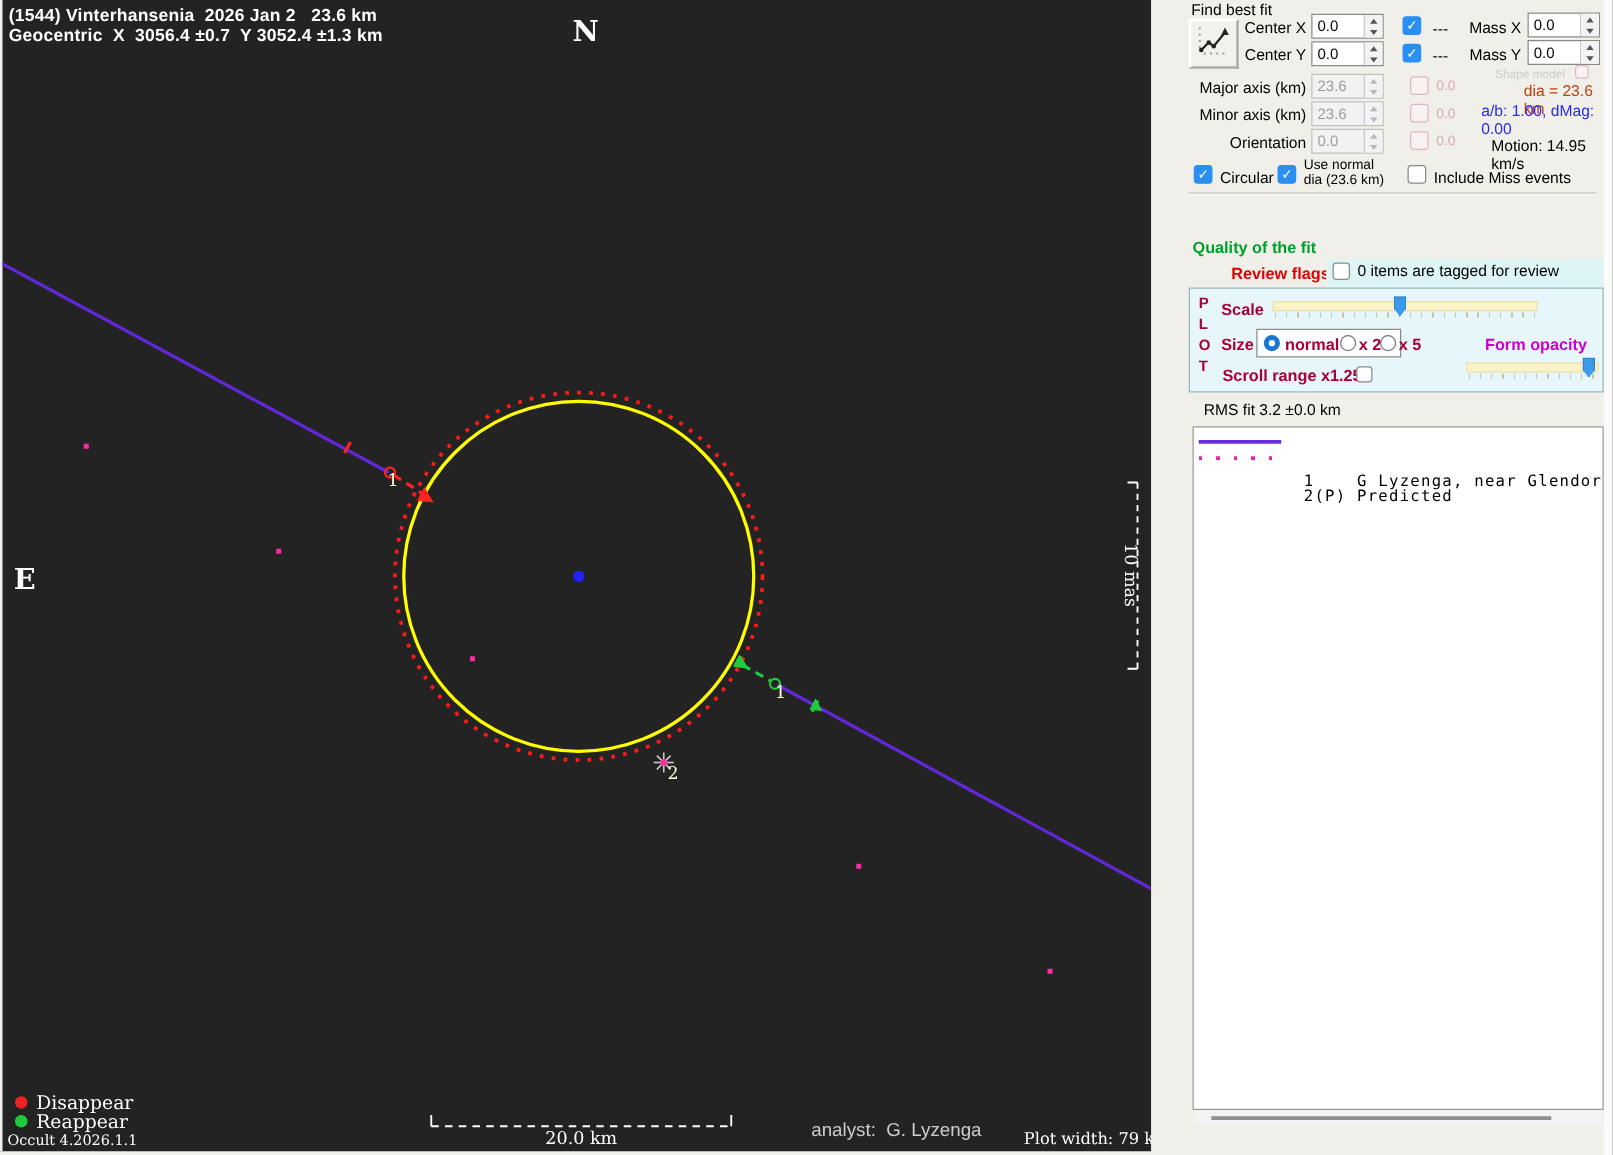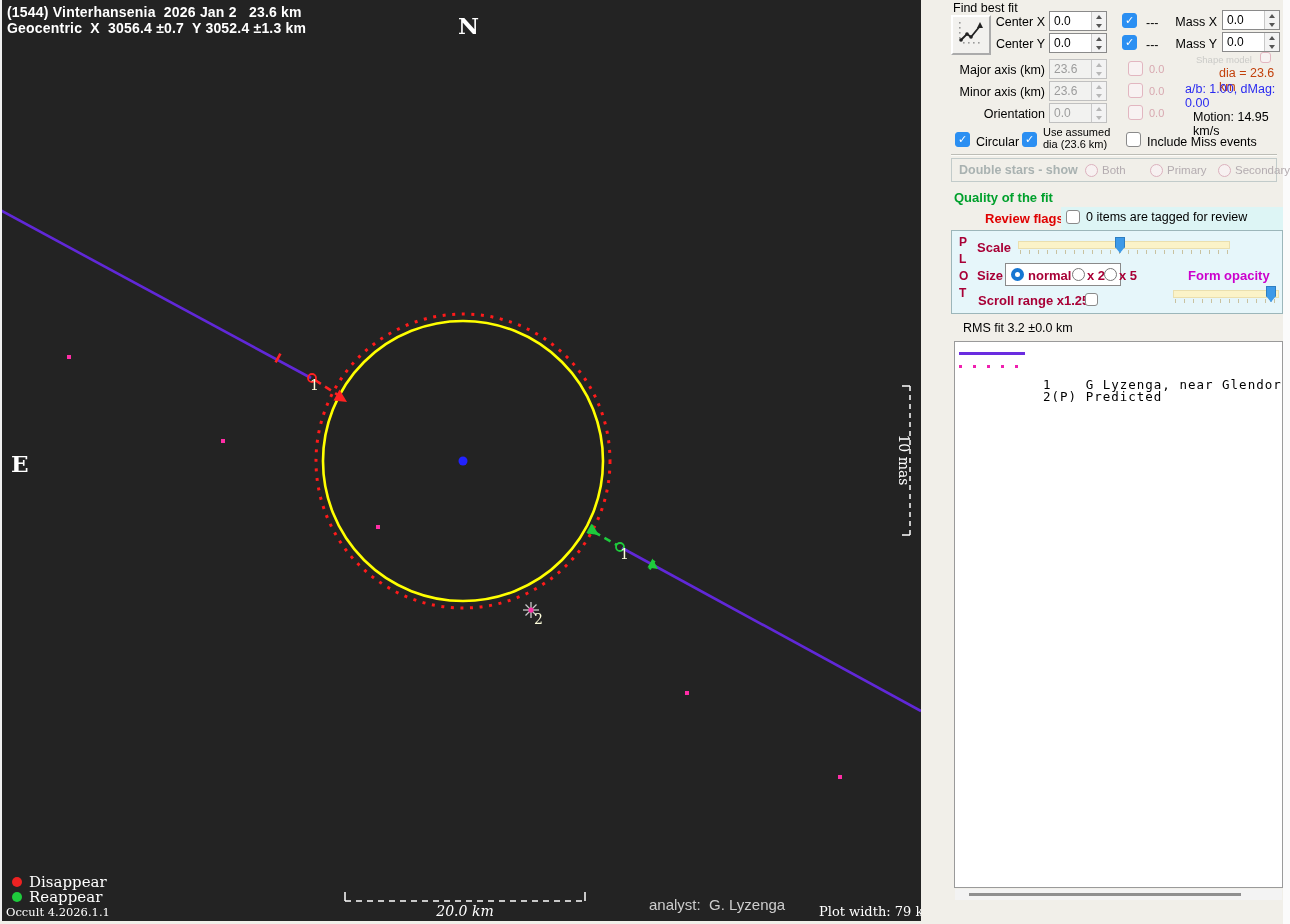--- a/index.html
+++ b/index.html
@@ -9,21 +9,21 @@
 
   
   #plot { position:absolute; left:0; top:0; width:921px; height:921px; background:#232323; border-left:2px solid #efefef; }
   #plot svg { position:absolute; left:0; top:0; }
   .ptxt { position:absolute; color:#fff; white-space:pre; }
   .ptitle { font-weight:bold; font-size:14px; letter-spacing:.2px; }
   .serif { font-family:"DejaVu Serif", serif; }
   .big-dir { font-size:23px; font-weight:bold; }
   .chord-num { font-family:"DejaVu Serif", serif; font-size:14px; color:#ffffdd; }
   #mas-label { transform:rotate(90deg); transform-origin:center; font-size:14px; }
-  #km-label { font-style:italic; font-size:14px; }
+  #km-label { font-size:14px; }
   #analyst { color:#cdcdcd; font-size:15px; }
   #plot-width { font-size:13px; }
   #occult-ver { font-size:11.5px; }
   .dr-row { position:absolute; display:flex; align-items:center; gap:7px; color:#fff;
             font-family:"DejaVu Serif", serif; font-size:15px; }
   .dot { width:10px; height:10px; border-radius:50%; }
 
   
   #panel { position:absolute; left:921px; top:0; width:369px; height:924px; background:#f1efe9; }
   #panel .right-strip { position:absolute; right:0; top:0; width:7px; height:924px; background:#fbfbfb; }
@@ -266,37 +266,28 @@
         </span>
     </div>
     <span class="cbx dis" style="left:207px; top:105px;"></span>
     <div class="faintflag" style="left:228px; top:107px;">0.0</div>
     <div style="position:absolute; left:272px; top:110px; font-size:12.5px; color:#000;">Motion: 14.95 km/s</div>
 
     <span class="cbx on" style="left:34px; top:132px;"></span>
     <div class="lbl" style="left:55px; top:135px;">Circular</div>
     <span class="cbx on" style="left:101px; top:132px;"></span>
     <div style="position:absolute; left:122px; top:127px; font-size:11px; line-height:11.5px; color:#000;">
-      <div>Use assumed</div>
+      <div>Use normal</div>
       <div>dia (23.6 km)</div>
     </div>
     <span class="cbx" style="left:205px; top:132px;"></span>
     <div class="lbl" style="left:226px; top:135px;">Include Miss events</div>
 
     <div class="sep" style="left:30px; top:154px; width:326px;"></div>
 
-    <div class="grpbox" style="left:30px; top:158px; width:326px; height:24px;">
-      <div class="grp-title" style="left:7px; top:4px;">Double stars - show</div>
-      <span class="radio dis" style="left:133px; top:5px;"></span>
-      <div class="dis-opt" style="left:150px; top:5px;">Both</div>
-      <span class="radio dis" style="left:198px; top:5px;"></span>
-      <div class="dis-opt" style="left:215px; top:5px;">Primary</div>
-      <span class="radio dis" style="left:266px; top:5px;"></span>
-      <div class="dis-opt" style="left:283px; top:5px;">Secondary</div>
-    </div>
 
     <div class="green-lbl" style="left:33px; top:190px;">Quality of the fit</div>
 
     <div class="red-lbl" style="left:64px; top:211px;">Review flags</div>
     <div class="cyan-strip" style="left:140px; top:207px; width:222px; height:28px;">
       <span class="cbx" style="left:5px; top:3px; width:14px; height:14px;"></span>
       <div class="lbl" style="left:25px; top:3px;">0 items are tagged for review</div>
     </div>
 
     <div id="plotbox">

